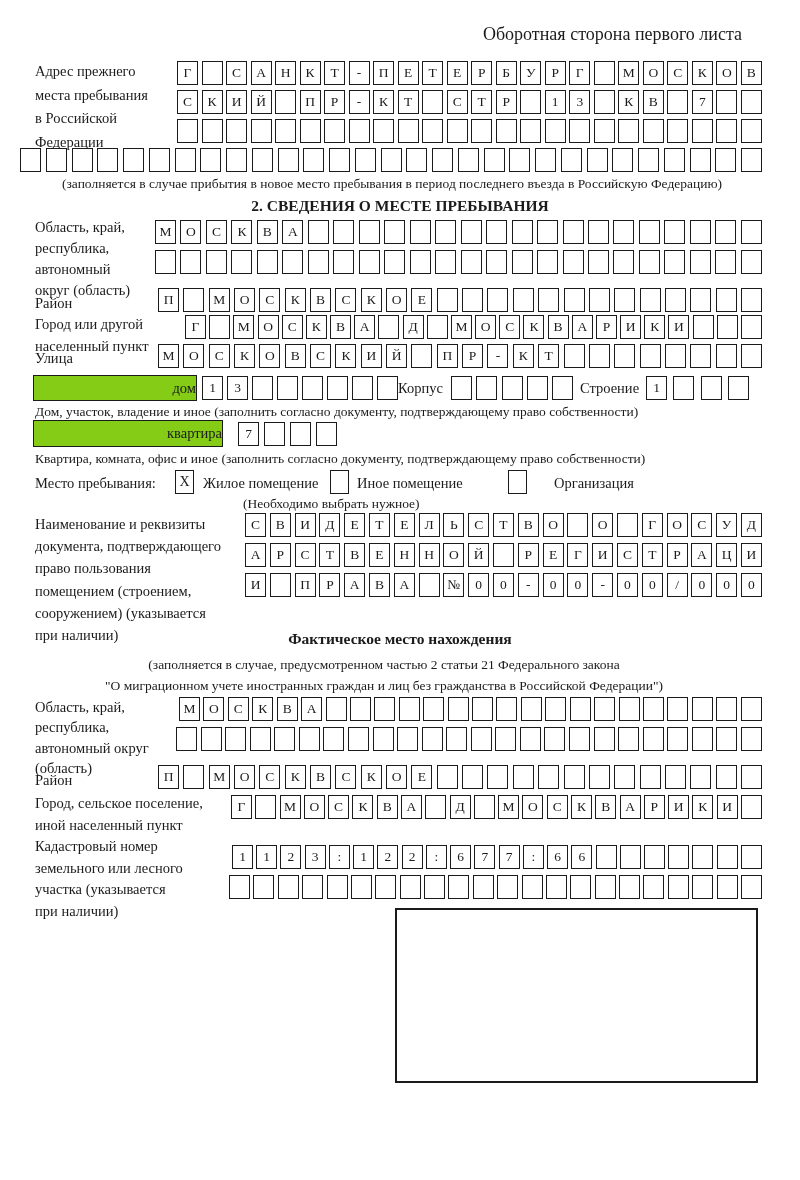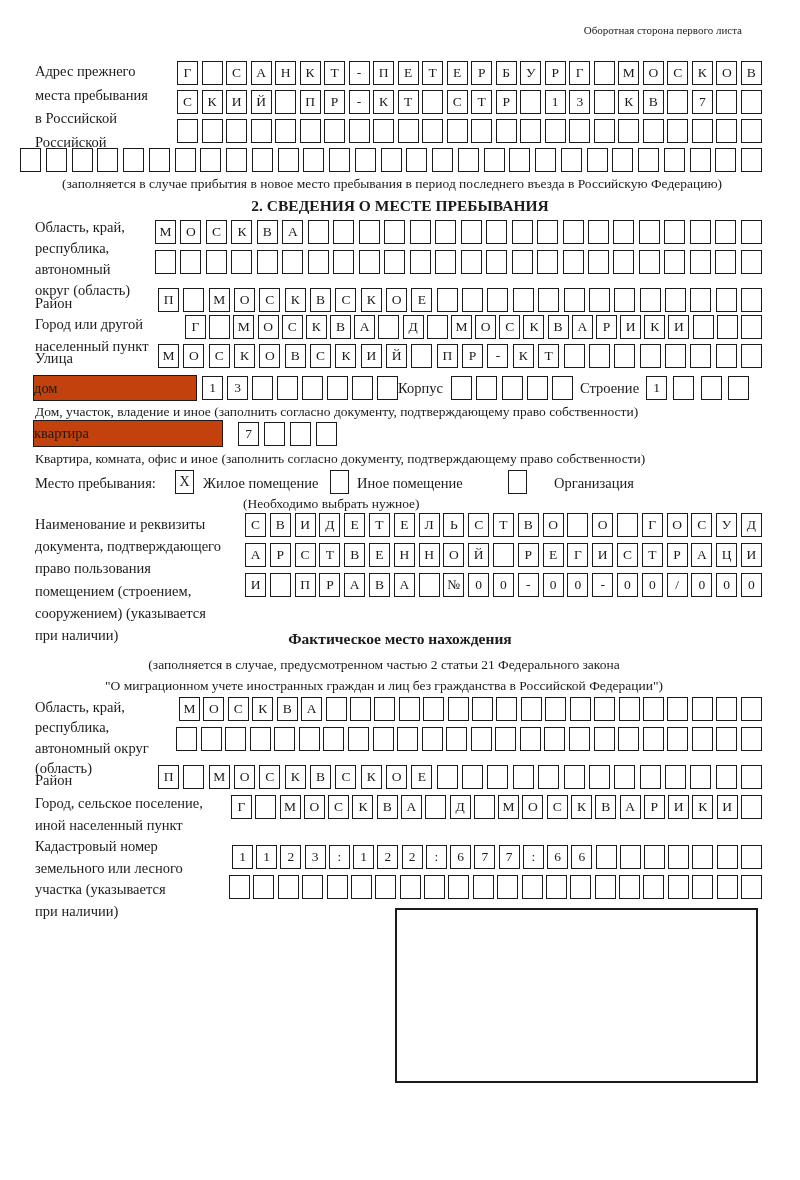--- a/index.html
+++ b/index.html
@@ -7,37 +7,37 @@
         font-family:"Liberation Serif", serif;overflow:hidden;}
   .abs{position:absolute;}
   .lbl{position:absolute;font-size:14.5px;line-height:23px;white-space:nowrap;}
   .note{position:absolute;font-size:13.5px;white-space:nowrap;}
   .center{text-align:center;white-space:normal;}
   .hdr{position:absolute;width:800px;text-align:center;font-weight:bold;font-size:15.5px;}
   .row{position:absolute;display:flex;justify-content:space-between;height:24px;}
   .cell{width:21px;height:24px;box-sizing:border-box;border:1.5px solid #1b1b1b;
         font-size:13.5px;line-height:21px;text-align:center;background:#fff;}
   .box-label{position:absolute;box-sizing:border-box;border:1.5px solid #1b1b1b;
-        text-align:left;font-size:14.5px;background:#c2410c;}
+        text-align:right;font-size:14.5px;background:#84cc16;}
   .chk{position:absolute;width:19px;height:24px;box-sizing:border-box;border:1.5px solid #1b1b1b;
         text-align:center;font-size:14px;line-height:21px;background:#fff;}
   .bigbox{position:absolute;box-sizing:border-box;border:2px solid #1b1b1b;background:#fff;}
 </style>
 </head>
 <body>
 
 <div class="page">
 
-  <div class="abs" style="top:24px;right:58px;font-size:11px;">Оборотная сторона первого листа</div>
+  <div class="abs" style="top:24px;right:58px;font-size:18px;">Оборотная сторона первого листа</div>
 
   <div class="lbl" style="left:35px;top:60px;line-height:23.5px;">
       <div>Адрес прежнего</div>
       <div>места пребывания</div>
       <div>в Российской</div>
-      <div>Российской</div>
+      <div>Федерации</div>
     </div>
   <div class="row" style="left:177px;top:61px;width:585px;">
       <div class="cell">Г</div>
       <div class="cell"></div>
       <div class="cell">С</div>
       <div class="cell">А</div>
       <div class="cell">Н</div>
       <div class="cell">К</div>
       <div class="cell">Т</div>
       <div class="cell">-</div>

